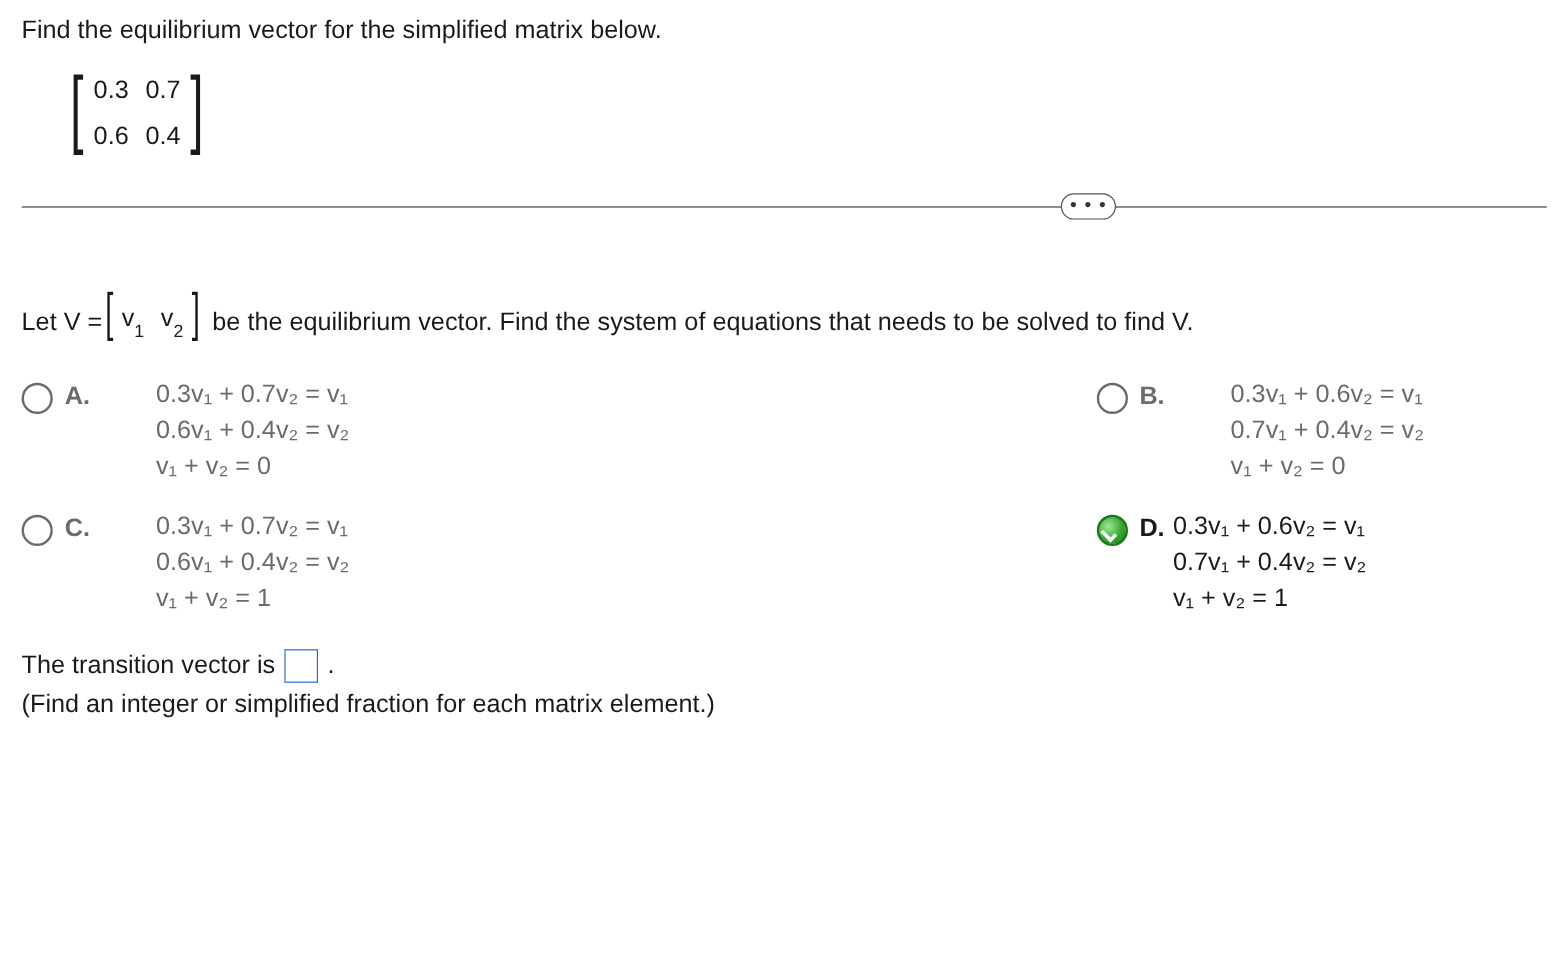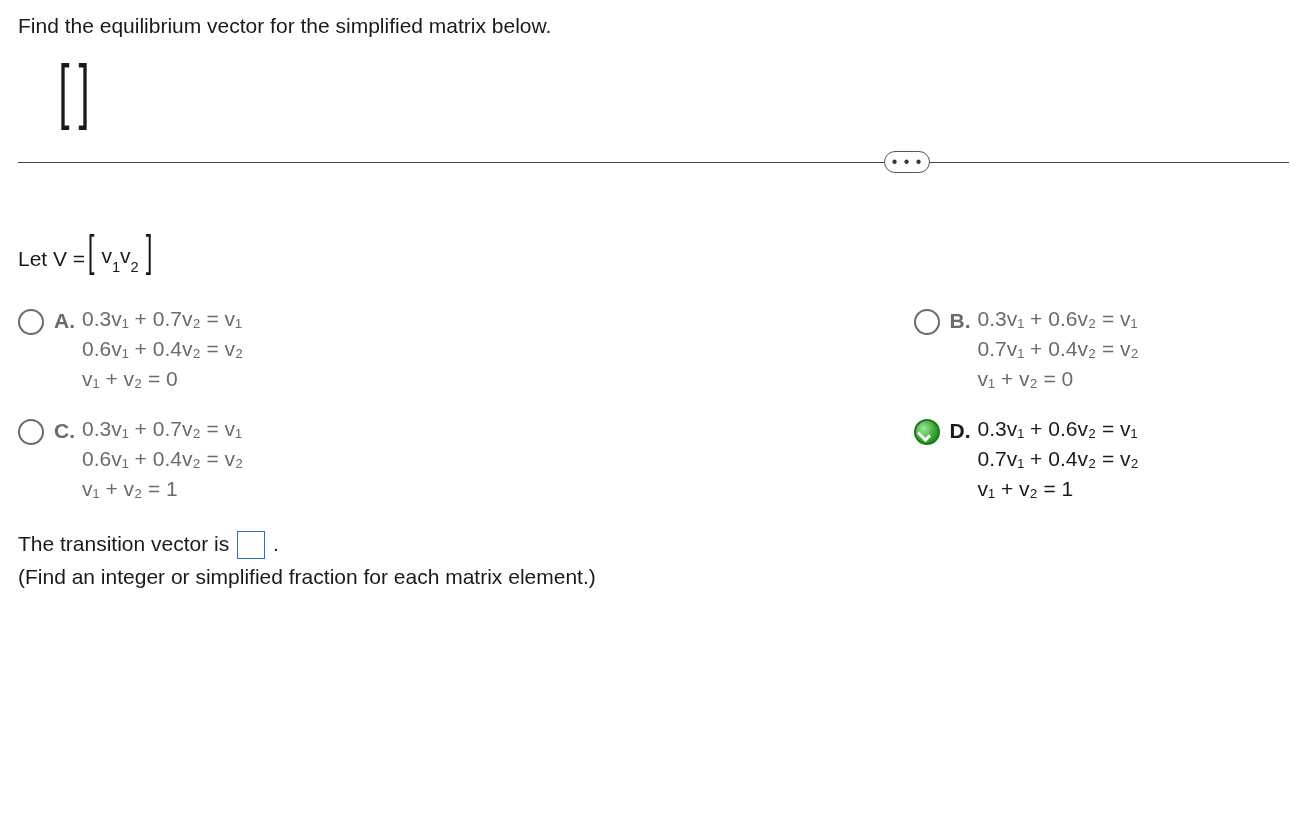--- a/index.html
+++ b/index.html
@@ -44,21 +44,21 @@
     border-radius: 12px;
     display: flex;
     align-items: center;
     justify-content: center;
     background: #fff;
     cursor: pointer;
   }
   .dots-pill span { font-size: 16px; letter-spacing: 1px; color: #333; line-height: 1;}
   .let-line { margin: 6px 0 36px 0; display: flex; align-items: flex-end; flex-wrap: wrap; }
   .mini-bracket { font-size: 44px; line-height: 40px; font-weight: 100; transform: scaleX(0.55); }
-  .mini-row { display: flex; padding: 0 4px; }
+  .mini-row { display: flex; gap: 14px; padding: 0 4px; }
 
   .options {
     display: grid;
     grid-template-columns: 50% 50%;
     row-gap: 26px;
     margin-bottom: 30px;
   }
   .option {
     display: flex;
     align-items: flex-start;
@@ -74,58 +74,65 @@
     border-color: #1a7a15;
   }
   .radio.selected::after {
     content: ""; position: absolute; left: 4px; top: 8px;
     width: 5px; height: 9px; border: solid #fff; border-width: 0 3px 3px 0;
     transform: rotate(-45deg) scaleX(-1);
   }
   .opt-letter { font-weight: bold; color: #6b6b6b; width: 28px; flex: 0 0 auto; margin-top: 2px; }
   .opt-letter.sel { color: #1a1a1a; }
   .opt-body { display: flex; flex-direction: column; gap: 6px; color: #1a1a1a; }
-  .opt-body.dim { color: #6b6b6b; }
+  .opt-body.dim { color: #6b6b6b; margin-left: 48px; }
 
   sub { font-size: 0.7em; position: relative; top: 4px; }
 
   .answer-line { margin-top: 4px; }
   .answer-box {
     display: inline-block; width: 26px; height: 26px;
     border: 1px solid #2b6cd4; vertical-align: middle; margin: 0 2px;
     cursor: text;
   }
   .hint { margin-top: 6px; }
 </style>
 </head>
 <body>
 
 
 
 <div class="prompt-line">Find the equilibrium vector for the simplified matrix below.</div>
 
 <div class="matrix-block">
   <span class="bracket">[</span>
+  <div class="matrix-grid">
+    <span>0.3</span>
+    <span>0.7</span>
+    <span>0.6</span>
+    <span>0.4</span>
+  </div>
   <span class="bracket">]</span>
 </div>
 
 <hr class="divider">
 <div class="dots-pill">
   <span>• • •</span>
 </div>
 
 <div class="let-line">
   <span>Let V =</span>
   <span class="mini-bracket">[</span>
   <span class="mini-row">
     <span><span>v</span><sub>1</sub></span>
     <span><span>v</span><sub>2</sub></span>
   </span>
   <span class="mini-bracket">]</span>
   <span style="width:8px"></span>
+  <span>be the equilibrium vector. Find the system of equations that needs to be solved to find V.</span>
 </div>
 
 <div class="options">
 
   <div class="option">
     <div class="radio"></div>
     <div class="opt-letter">A.</div>
     <div class="opt-body dim">
       <span>0.3v₁ + 0.7v₂ = v₁</span>
       <span>0.6v₁ + 0.4v₂ = v₂</span>

